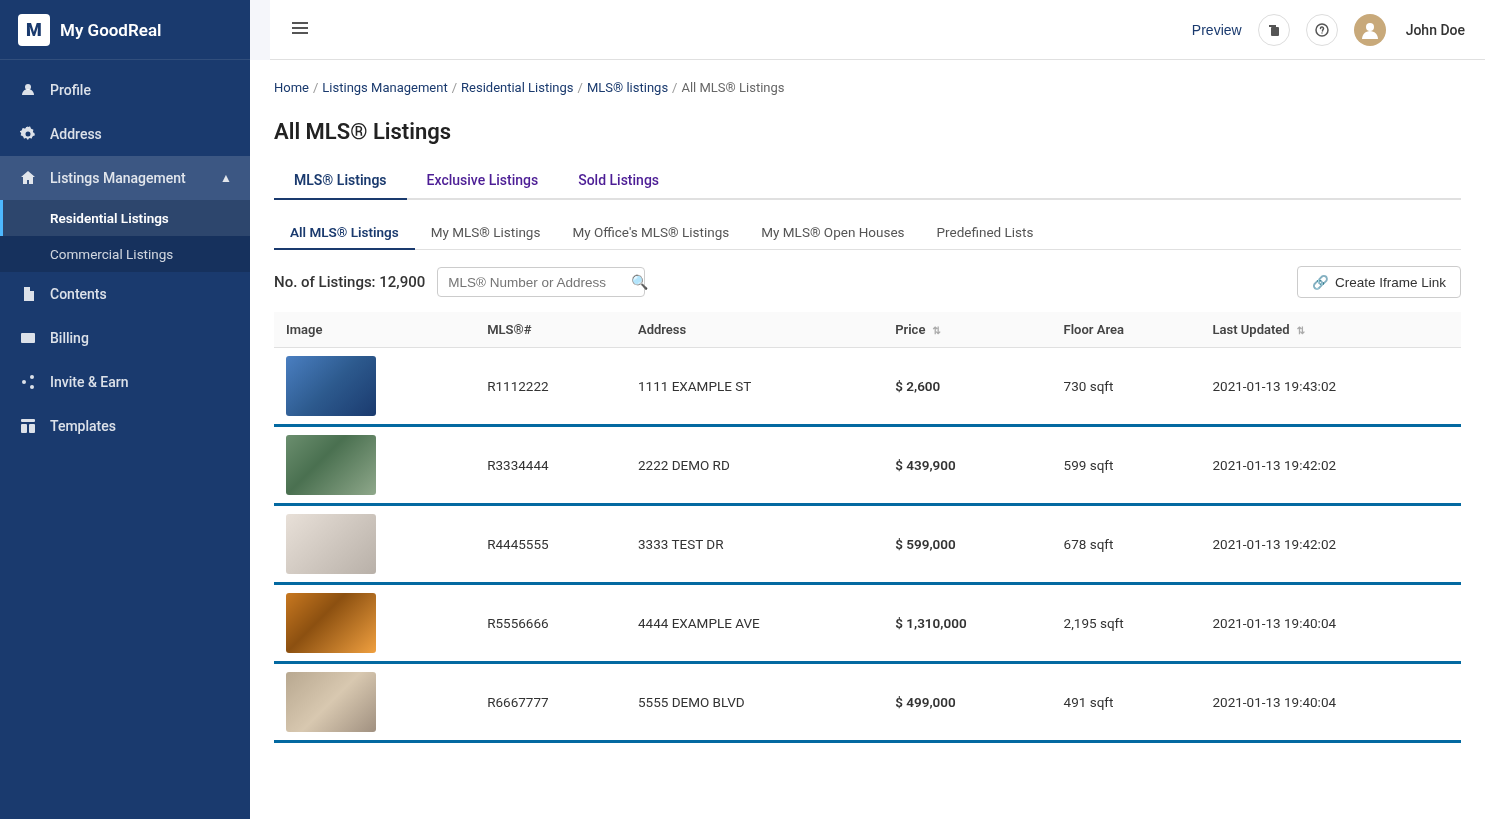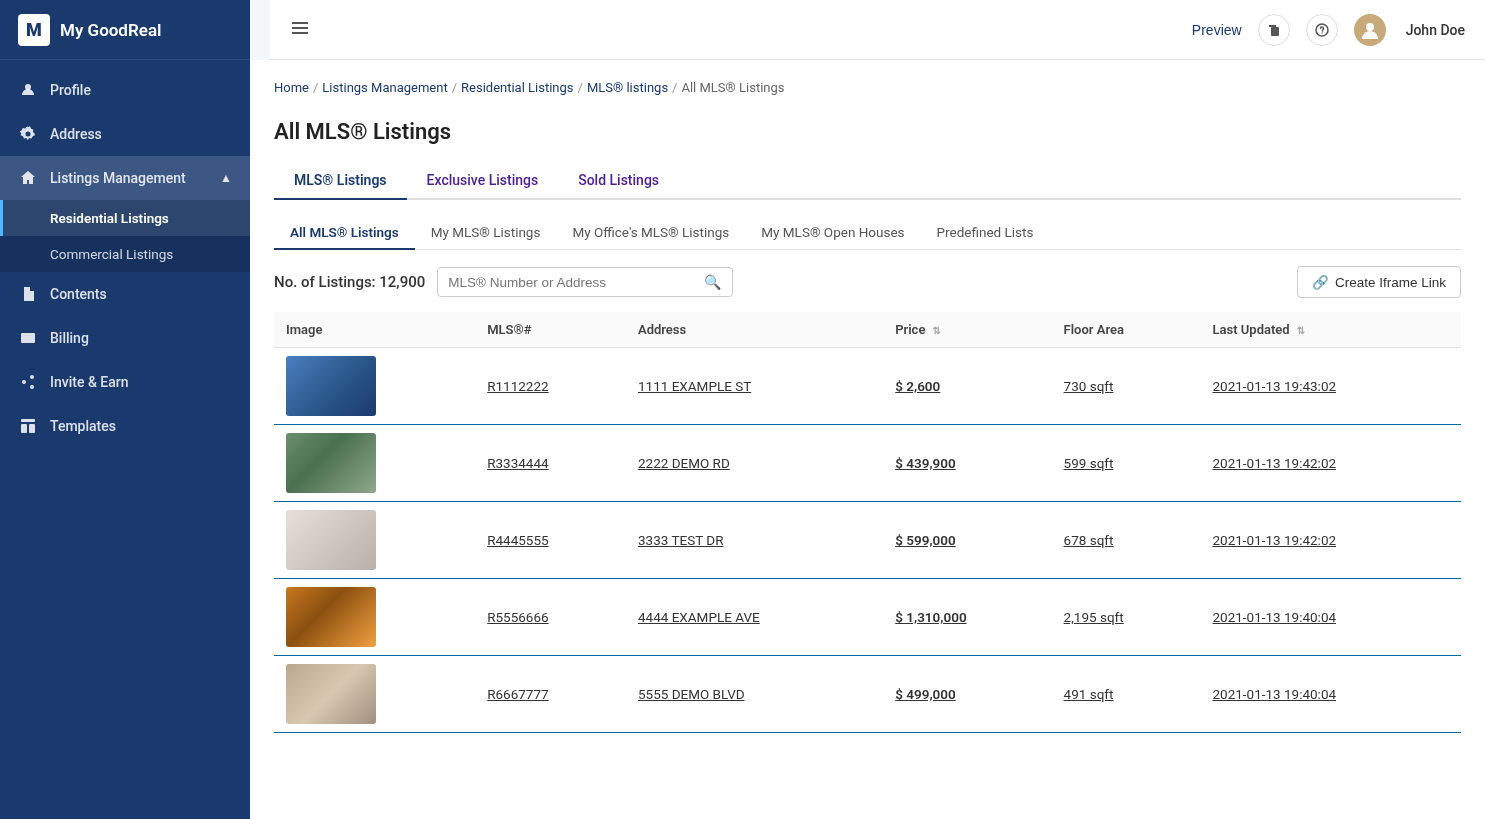--- a/index.html
+++ b/index.html
@@ -240,21 +240,21 @@
       font-weight: 500;
       white-space: nowrap;
     }
     .search-box {
       display: flex;
       align-items: center;
       border: 1px solid #ccc;
       border-radius: 4px;
       padding: 6px 10px;
       background: #fff;
-      width: 296px;
+      width: 208px;
       gap: 6px;
     }
     .search-box input {
       border: none;
       outline: none;
       font-size: 13.5px;
       color: #333;
       flex: 1;
       background: transparent;
     }
@@ -285,24 +285,23 @@
       padding: 10px 12px;
       color: #444;
       font-weight: 600;
       border-bottom: 1px solid #e0e0e0;
       background: #fafafa;
       font-size: 13px;
     }
     .listings-table th .sort-icon { color: #aaa; font-size: 10px; margin-left: 4px; }
     .listings-table td {
       padding: 8px 12px;
-      border-bottom: 1px solid #0369a1;
+      border-bottom: 3px solid #0369a1;
       vertical-align: middle;
       color: #333;
-      text-decoration: underline;
     }
     .img-placeholder {
       width: 90px;
       height: 60px;
       border-radius: 3px;
       background: #ddd;
       display: flex;
       align-items: center;
       justify-content: center;
       overflow: hidden;

